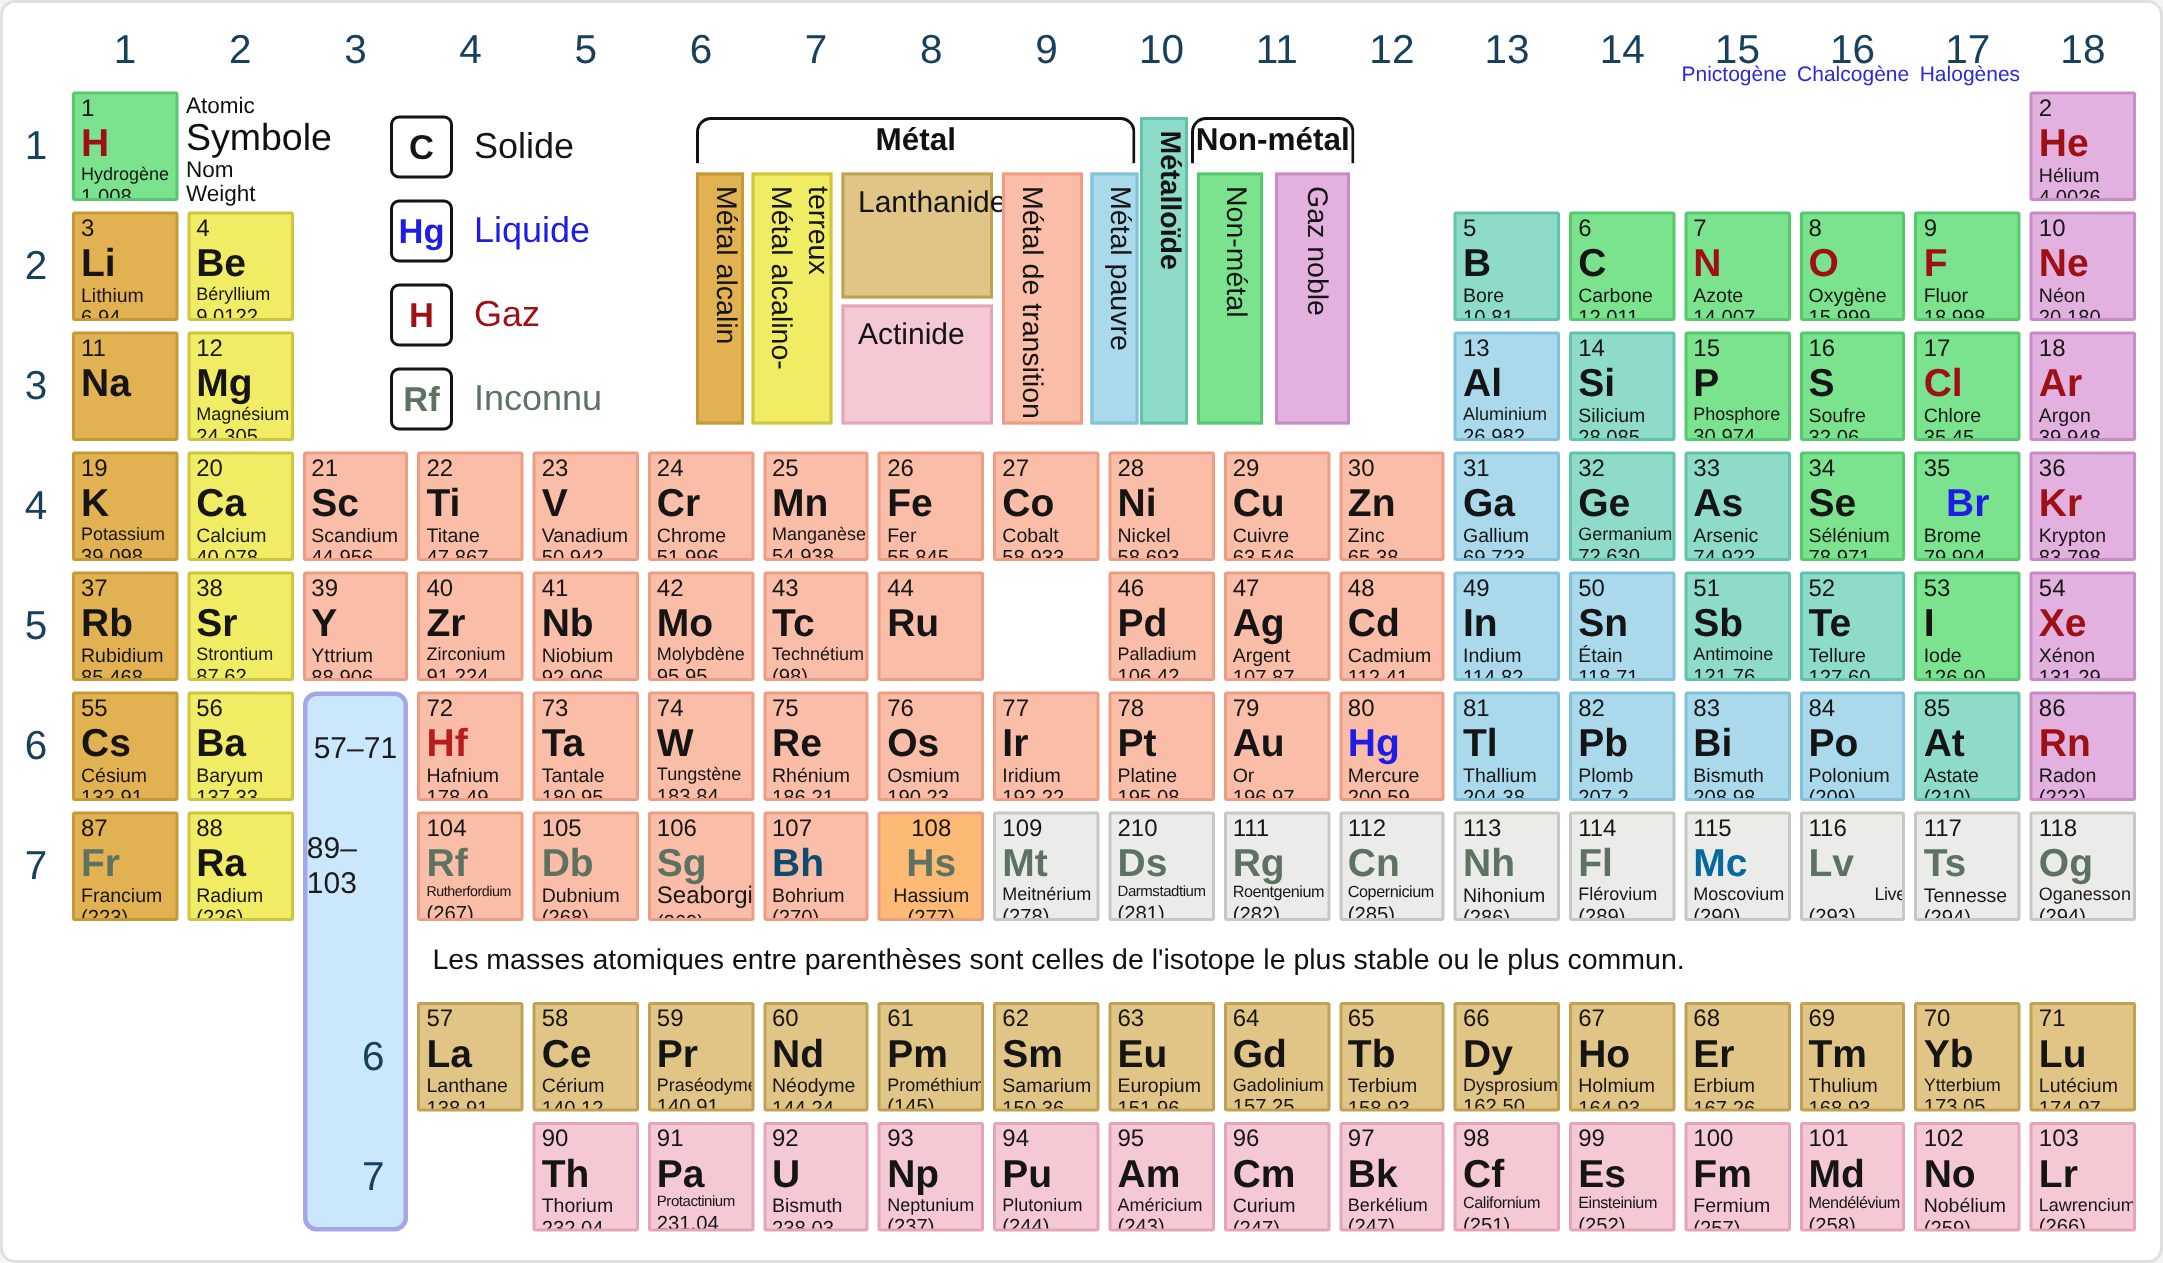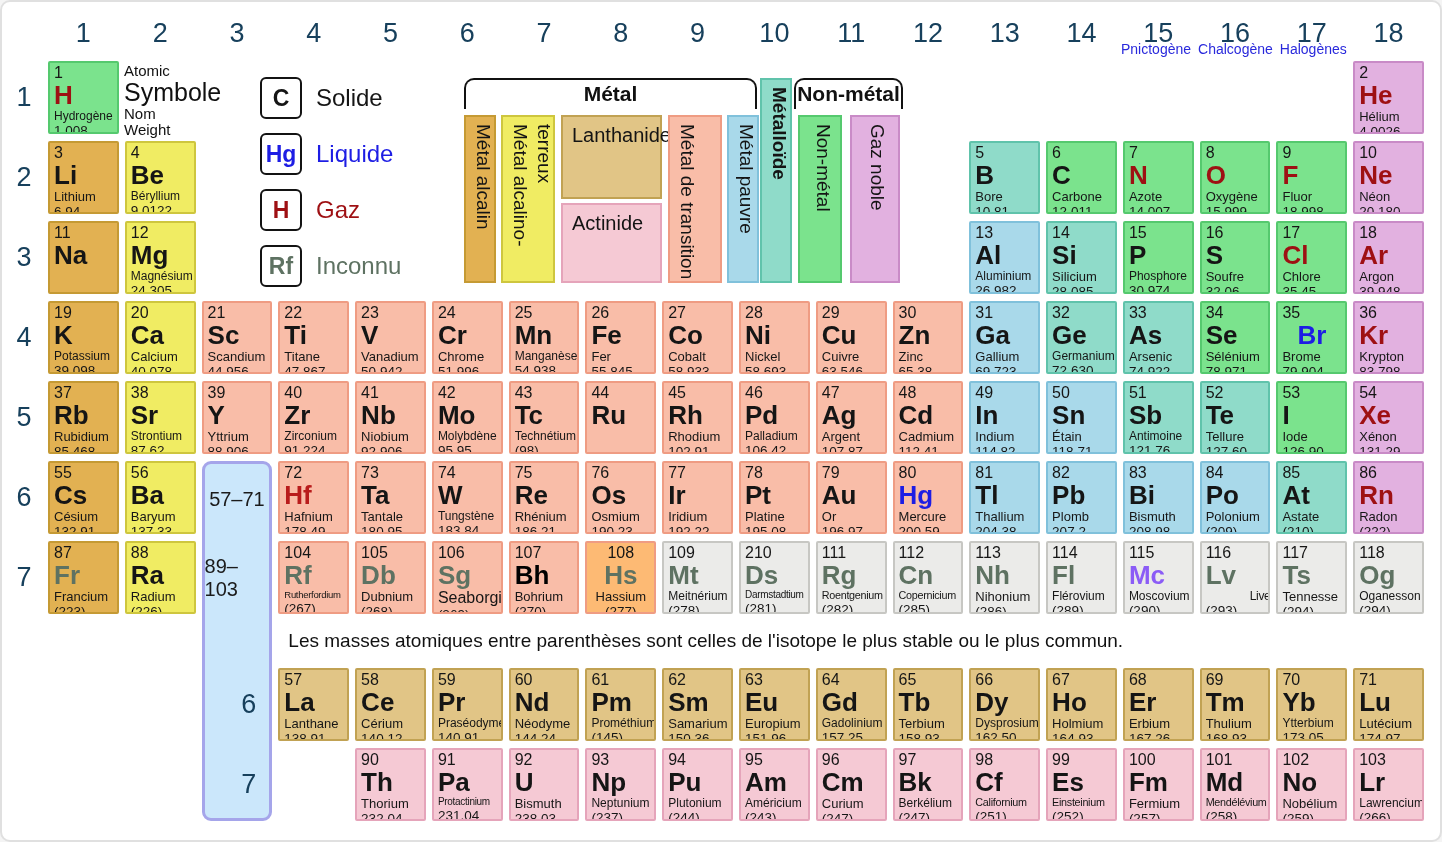--- a/index.html
+++ b/index.html
@@ -357,26 +357,20 @@
         <div class="sym" style="color: rgb(21, 21, 21);">Tc</div>
         <div class="nm" style="font-size: 12px;">Technétium</div>
         <div class="ms">(98)</div>
       </div>
       <div class="cell" style="grid-area: 6 / 9; background: rgb(249, 189, 168); border-color: rgb(239, 156, 131);">
         <div class="num">44</div>
         <div class="sym" style="color: rgb(21, 21, 21);">Ru</div>
         <div class="nm" style="font-size: 12px; margin-top: 32px;">Ruthénium</div>
         <div class="ms">101,07</div>
       </div>
-      <div class="cell" style="grid-area: 6 / 10; background: rgb(249, 189, 168); border-color: rgb(239, 156, 131);">
-        <div class="num">45</div>
-        <div class="sym" style="color: rgb(21, 21, 21);">Rh</div>
-        <div class="nm" style="font-size: 13px;">Rhodium</div>
-        <div class="ms">102,91</div>
-      </div>
       <div class="cell" style="grid-area: 6 / 11; background: rgb(249, 189, 168); border-color: rgb(239, 156, 131);">
         <div class="num">46</div>
         <div class="sym" style="color: rgb(21, 21, 21);">Pd</div>
         <div class="nm" style="font-size: 12px;">Palladium</div>
         <div class="ms">106,42</div>
       </div>
       <div class="cell" style="grid-area: 6 / 12; background: rgb(249, 189, 168); border-color: rgb(239, 156, 131);">
         <div class="num">47</div>
         <div class="sym" style="color: rgb(21, 21, 21);">Ag</div>
         <div class="nm" style="font-size: 13px;">Argent</div>
@@ -551,21 +545,21 @@
         <div class="ms">(268)</div>
       </div>
       <div class="cell" style="grid-area: 8 / 7; background: rgb(249, 189, 168); border-color: rgb(239, 156, 131);">
         <div class="num">106</div>
         <div class="sym" style="color: rgb(94, 114, 98);">Sg</div>
         <div class="nm" style="font-size: 16px;">Seaborgium</div>
         <div class="ms">(269)</div>
       </div>
       <div class="cell" style="grid-area: 8 / 8; background: rgb(249, 189, 168); border-color: rgb(239, 156, 131);">
         <div class="num">107</div>
-        <div class="sym" style="color: #000000;">Bh</div>
+        <div class="sym" style="color: #0c4a6e;">Bh</div>
         <div class="nm" style="font-size: 13px;">Bohrium</div>
         <div class="ms">(270)</div>
       </div>
       <div class="cell" style="grid-area: 8 / 9; background: #fdba74; border-color: rgb(239, 156, 131); text-align: center;">
         <div class="num">108</div>
         <div class="sym" style="color: rgb(94, 114, 98);">Hs</div>
         <div class="nm" style="font-size: 13px;">Hassium</div>
         <div class="ms">(277)</div>
       </div>
       <div class="cell" style="grid-area: 8 / 10; background: rgb(235, 235, 233); border-color: rgb(199, 199, 195);">
@@ -599,21 +593,21 @@
         <div class="ms">(286)</div>
       </div>
       <div class="cell" style="grid-area: 8 / 15; background: rgb(235, 235, 233); border-color: rgb(199, 199, 195);">
         <div class="num">114</div>
         <div class="sym" style="color: rgb(94, 114, 98);">Fl</div>
         <div class="nm" style="font-size: 12px;">Flérovium</div>
         <div class="ms">(289)</div>
       </div>
       <div class="cell" style="grid-area: 8 / 16; background: rgb(235, 235, 233); border-color: rgb(199, 199, 195);">
         <div class="num">115</div>
-        <div class="sym" style="color: #8b5cf6;">Mc</div>
+        <div class="sym" style="color: #0369a1;">Mc</div>
         <div class="nm" style="font-size: 12px;">Moscovium</div>
         <div class="ms">(290)</div>
       </div>
       <div class="cell" style="grid-area: 8 / 17; background: rgb(235, 235, 233); border-color: rgb(199, 199, 195);">
         <div class="num">116</div>
         <div class="sym" style="color: rgb(94, 114, 98);">Lv</div>
         <div class="nm" style="font-size: 12px; letter-spacing: -0.3px; margin-left: 44px;">Livermorium</div>
         <div class="ms">(293)</div>
       </div>
       <div class="cell" style="grid-area: 8 / 18; background: rgb(235, 235, 233); border-color: rgb(199, 199, 195);">

